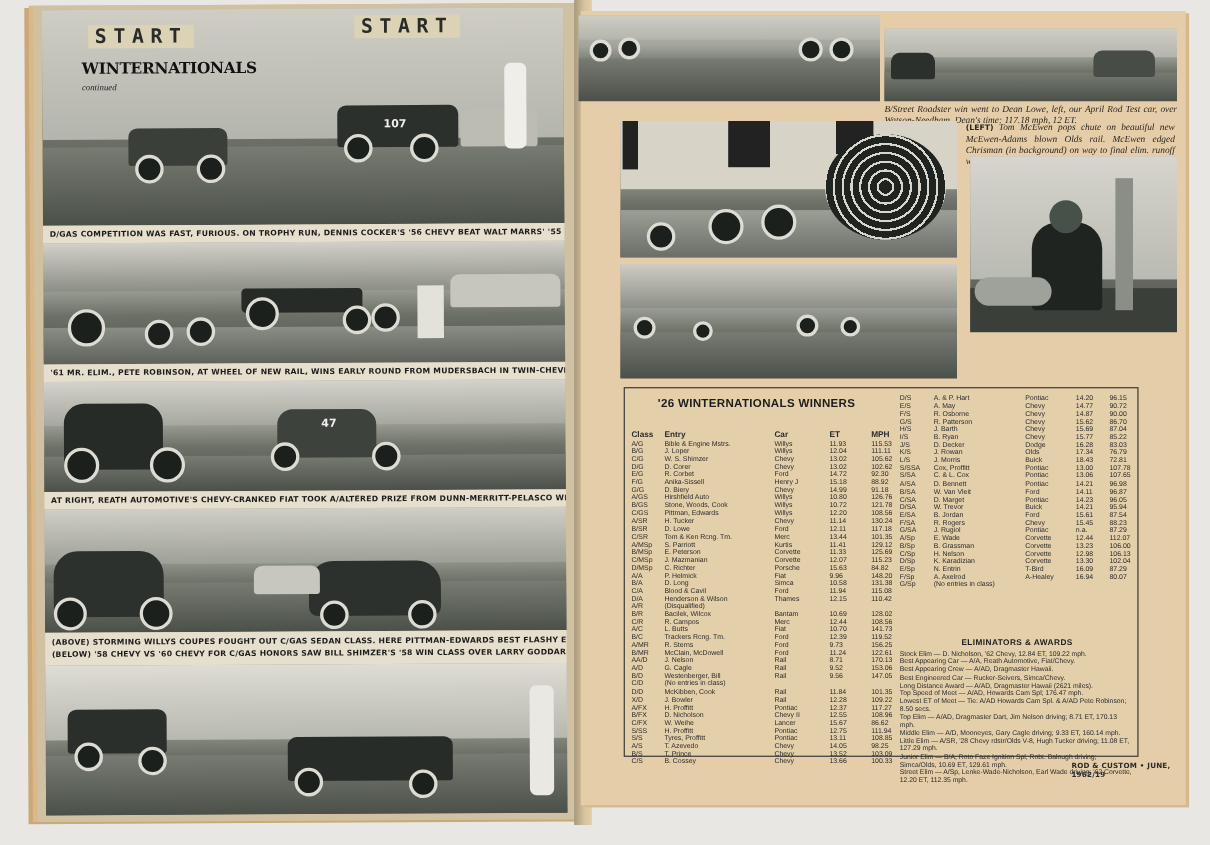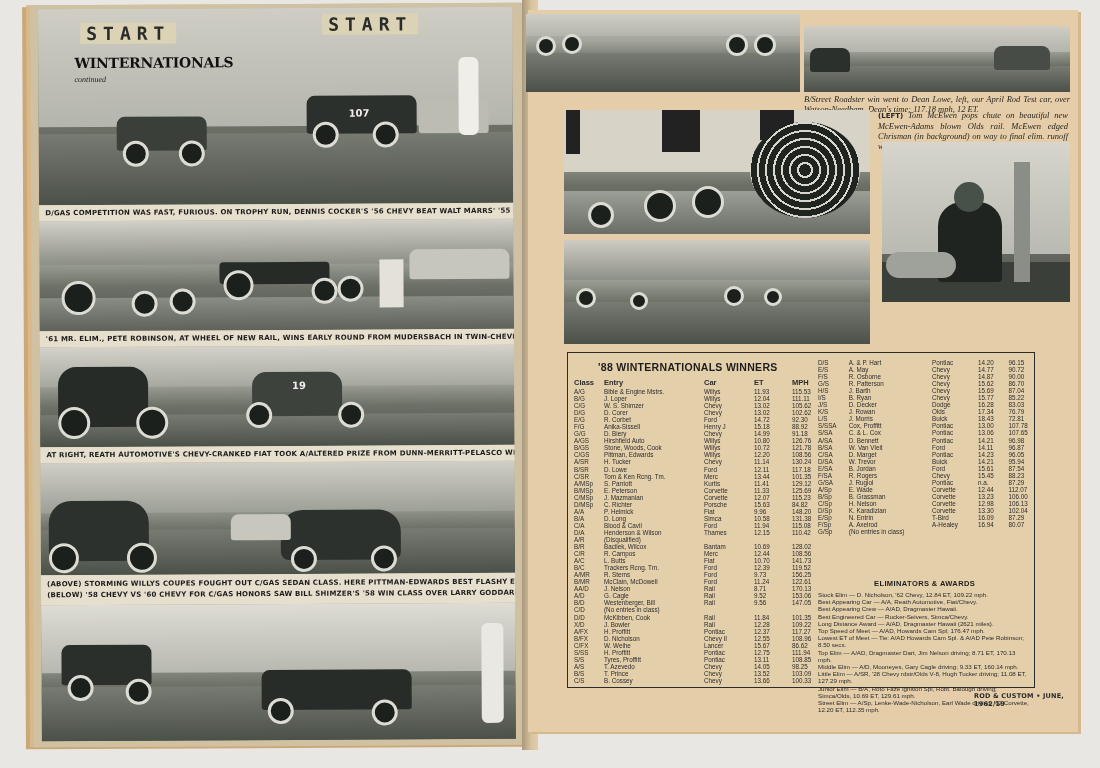--- a/index.html
+++ b/index.html
@@ -74,21 +74,21 @@
 
     <div class="photo" style="left:8px;top:342px;width:474px;height:100px;">
       <div class="sky" style="height:40%;background:linear-gradient(180deg,#d4d2ca,#a6a89f);"></div>
       <div class="road" style="height:32%;"></div>
       <div class="car" style="left:18px;top:20px;width:90px;height:60px;background:#262b27;border-radius:18px 18px 6px 6px;"></div>
       <div class="wheel" style="left:18px;top:60px;width:26px;height:26px;"></div>
       <div class="wheel" style="left:96px;top:60px;width:26px;height:26px;"></div>
       <div class="car" style="left:212px;top:26px;width:90px;height:44px;background:#3d423d;border-radius:14px 14px 6px 6px;"></div>
       <div class="wheel" style="left:206px;top:56px;"></div>
       <div class="wheel" style="left:298px;top:56px;"></div>
-      <div style="position:absolute;left:252px;top:34px;font-family:'DejaVu Sans',sans-serif;font-weight:bold;font-size:10px;color:#eee;">19</div>
+      <div style="position:absolute;left:252px;top:34px;font-family:'DejaVu Sans',sans-serif;font-weight:bold;font-size:10px;color:#eee;">47</div>
     </div>
     <div class="caption-band" style="left:8px;top:442px;width:474px;height:16px;">AT RIGHT, REATH AUTOMOTIVE'S CHEVY-CRANKED FIAT TOOK A/ALTERED PRIZE FROM DUNN-MERRITT-PELASCO WHEN ENGINE DIED.</div>
 
     <div class="photo" style="left:8px;top:458px;width:474px;height:112px;">
       <div class="sky" style="height:45%;background:linear-gradient(180deg,#d0cec5,#9da097);"></div>
       <div class="road" style="height:40%;"></div>
       <div class="car" style="left:8px;top:38px;width:100px;height:60px;background:#2c312d;border-radius:22px 22px 8px 8px;"></div>
       <div class="wheel" style="left:8px;top:80px;width:24px;height:24px;"></div>
       <div class="wheel" style="left:86px;top:80px;width:24px;height:24px;"></div>
       <div class="car" style="left:240px;top:48px;width:120px;height:50px;background:#2c312d;border-radius:22px 22px 8px 8px;"></div>
@@ -163,23 +163,23 @@
       <div class="sky" style="height:38%;background:linear-gradient(180deg,#cfccc2,#8d9088);"></div>
       <div class="road" style="height:40%;"></div>
       <div class="wheel" style="left:12px;top:48px;width:14px;height:14px;"></div>
       <div class="wheel" style="left:66px;top:52px;width:12px;height:12px;"></div>
       <div class="wheel" style="left:160px;top:46px;width:14px;height:14px;"></div>
       <div class="wheel" style="left:200px;top:48px;width:12px;height:12px;"></div>
     </div>
   </div>
 
   <div class="results" style="left:545px;top:352px;">
-    <div class="results-title">'88 WINTERNATIONALS WINNERS</div>
-
-    <table class="res" style="left:6px;top:24px;">
+    <div class="results-title">'26 WINTERNATIONALS WINNERS</div>
+
+    <table class="res" style="left:6px;top:36px;">
       <colgroup>
           <col style="width:30px">
           <col style="width:100px">
           <col style="width:50px">
           <col style="width:38px">
           <col style="width:30px">
         </colgroup>
       <thead>
         <tr>
           <th>Class</th>

